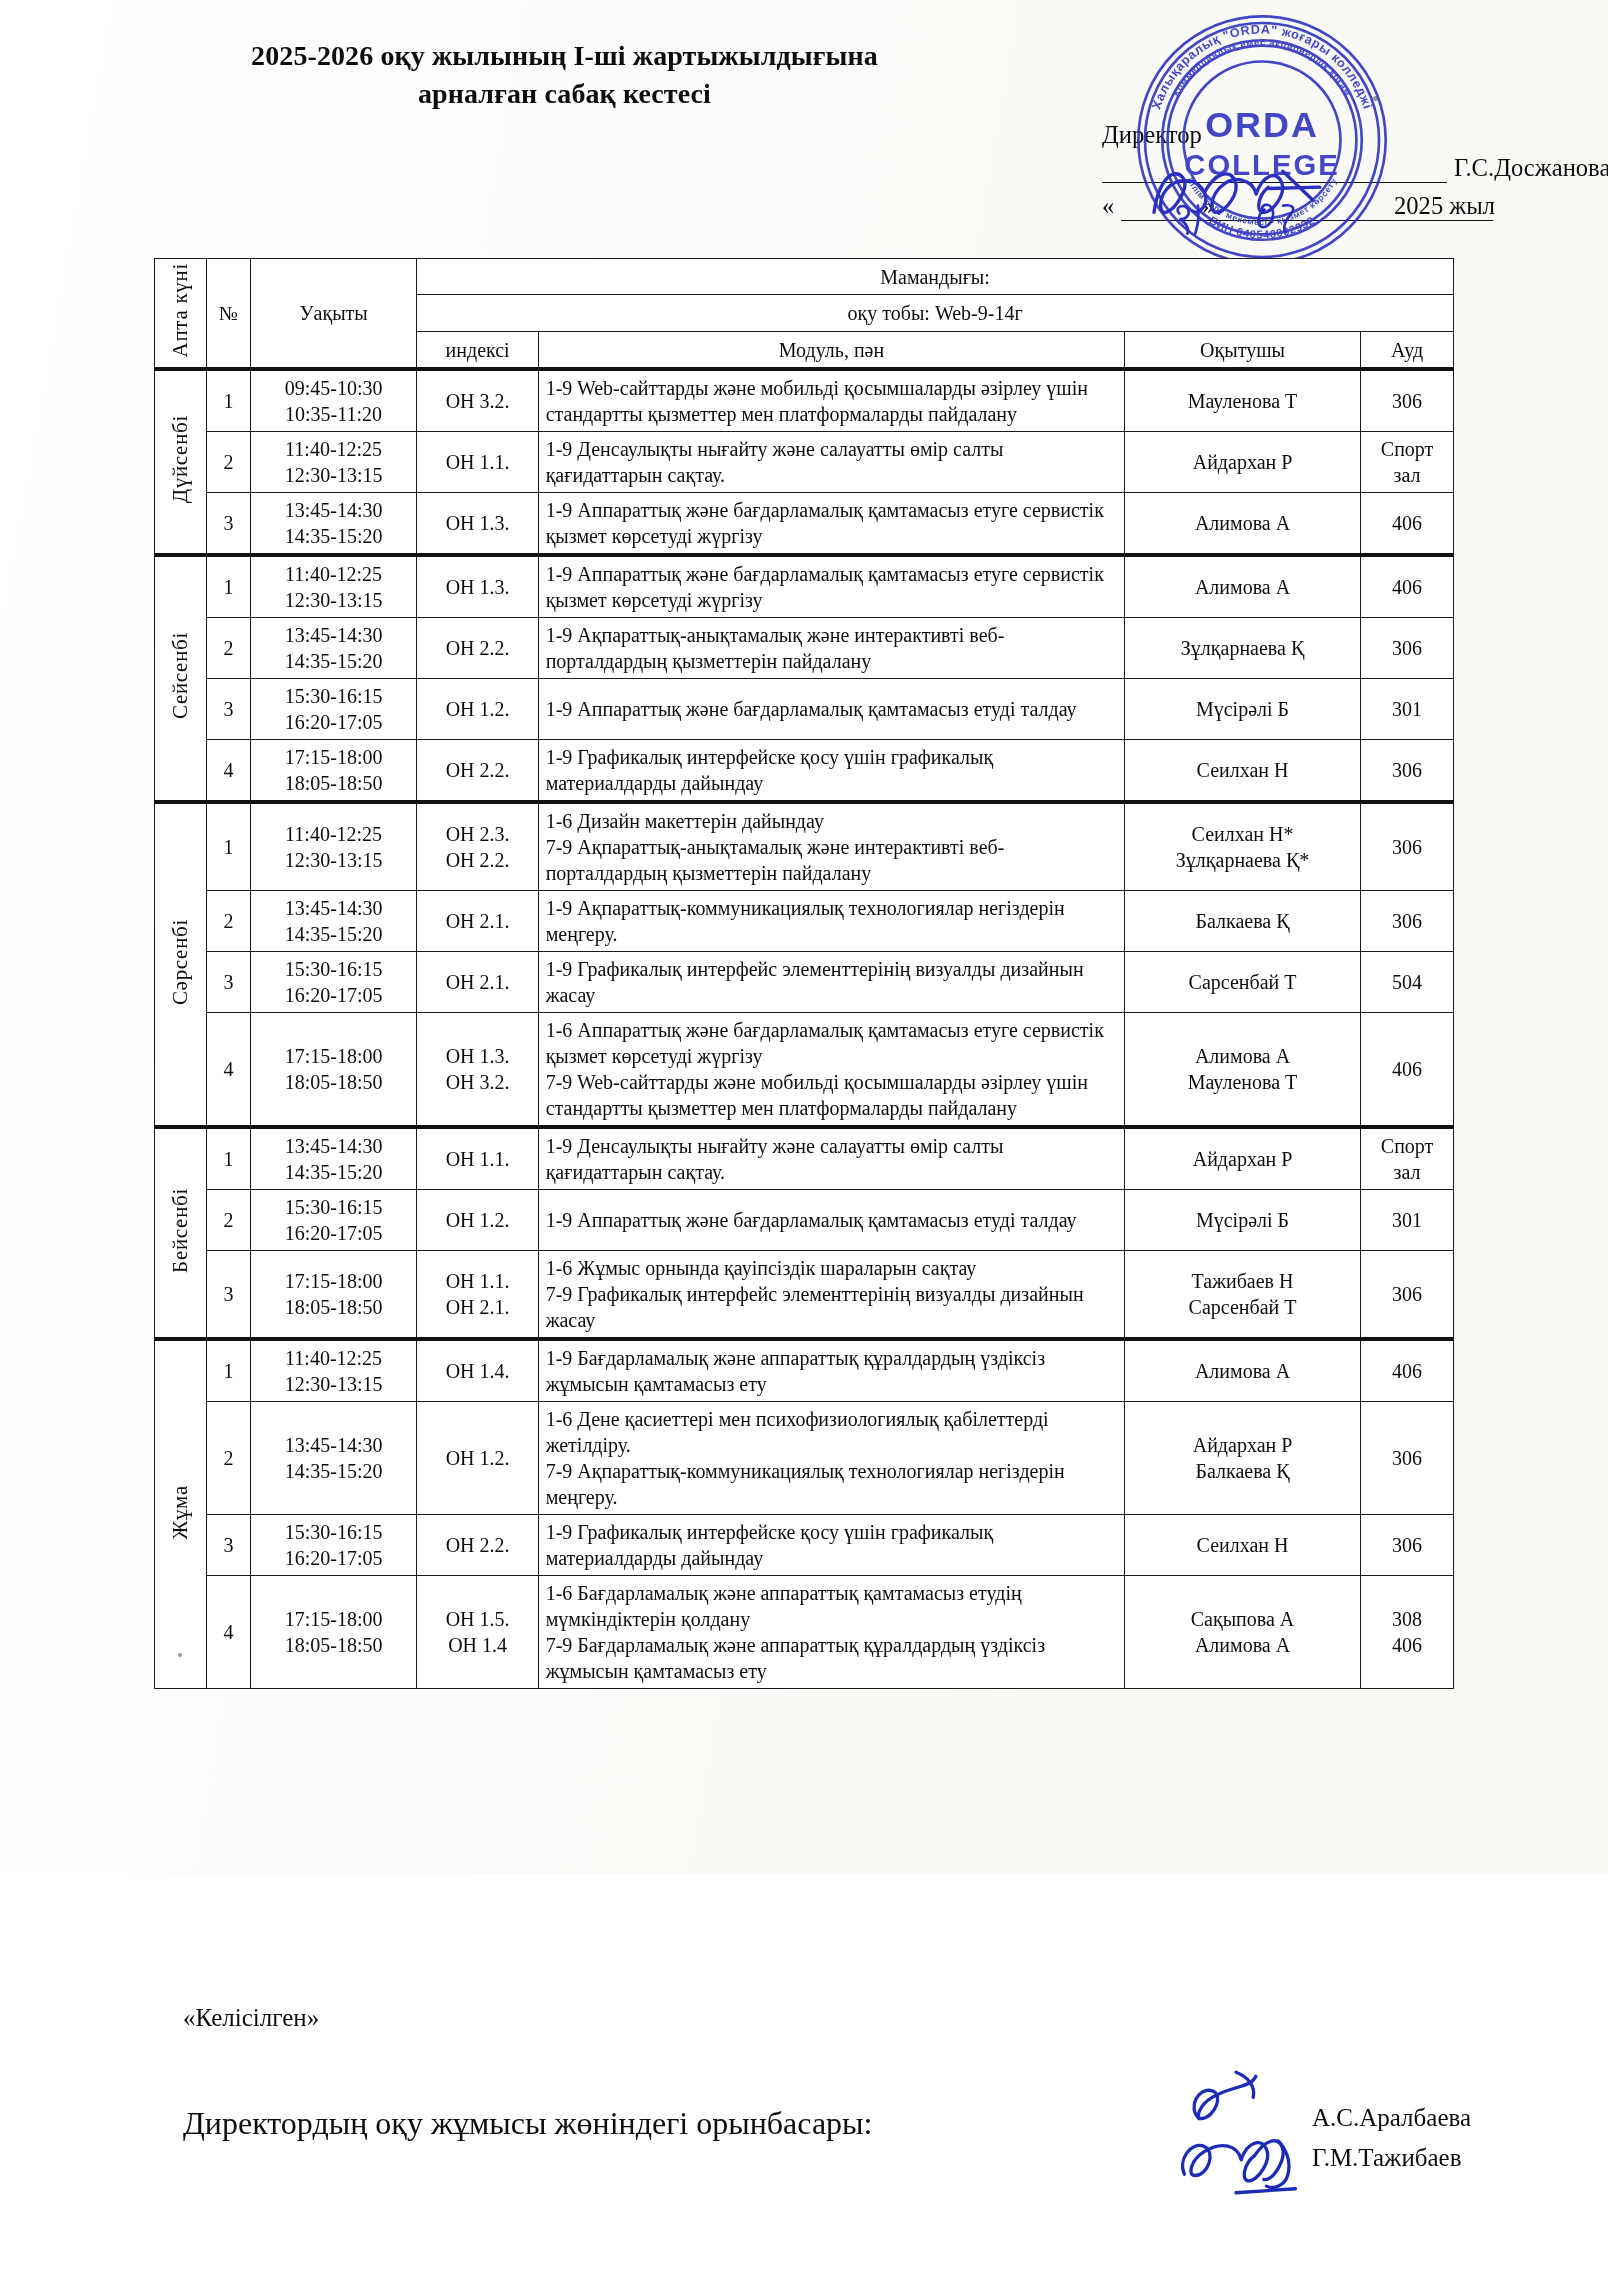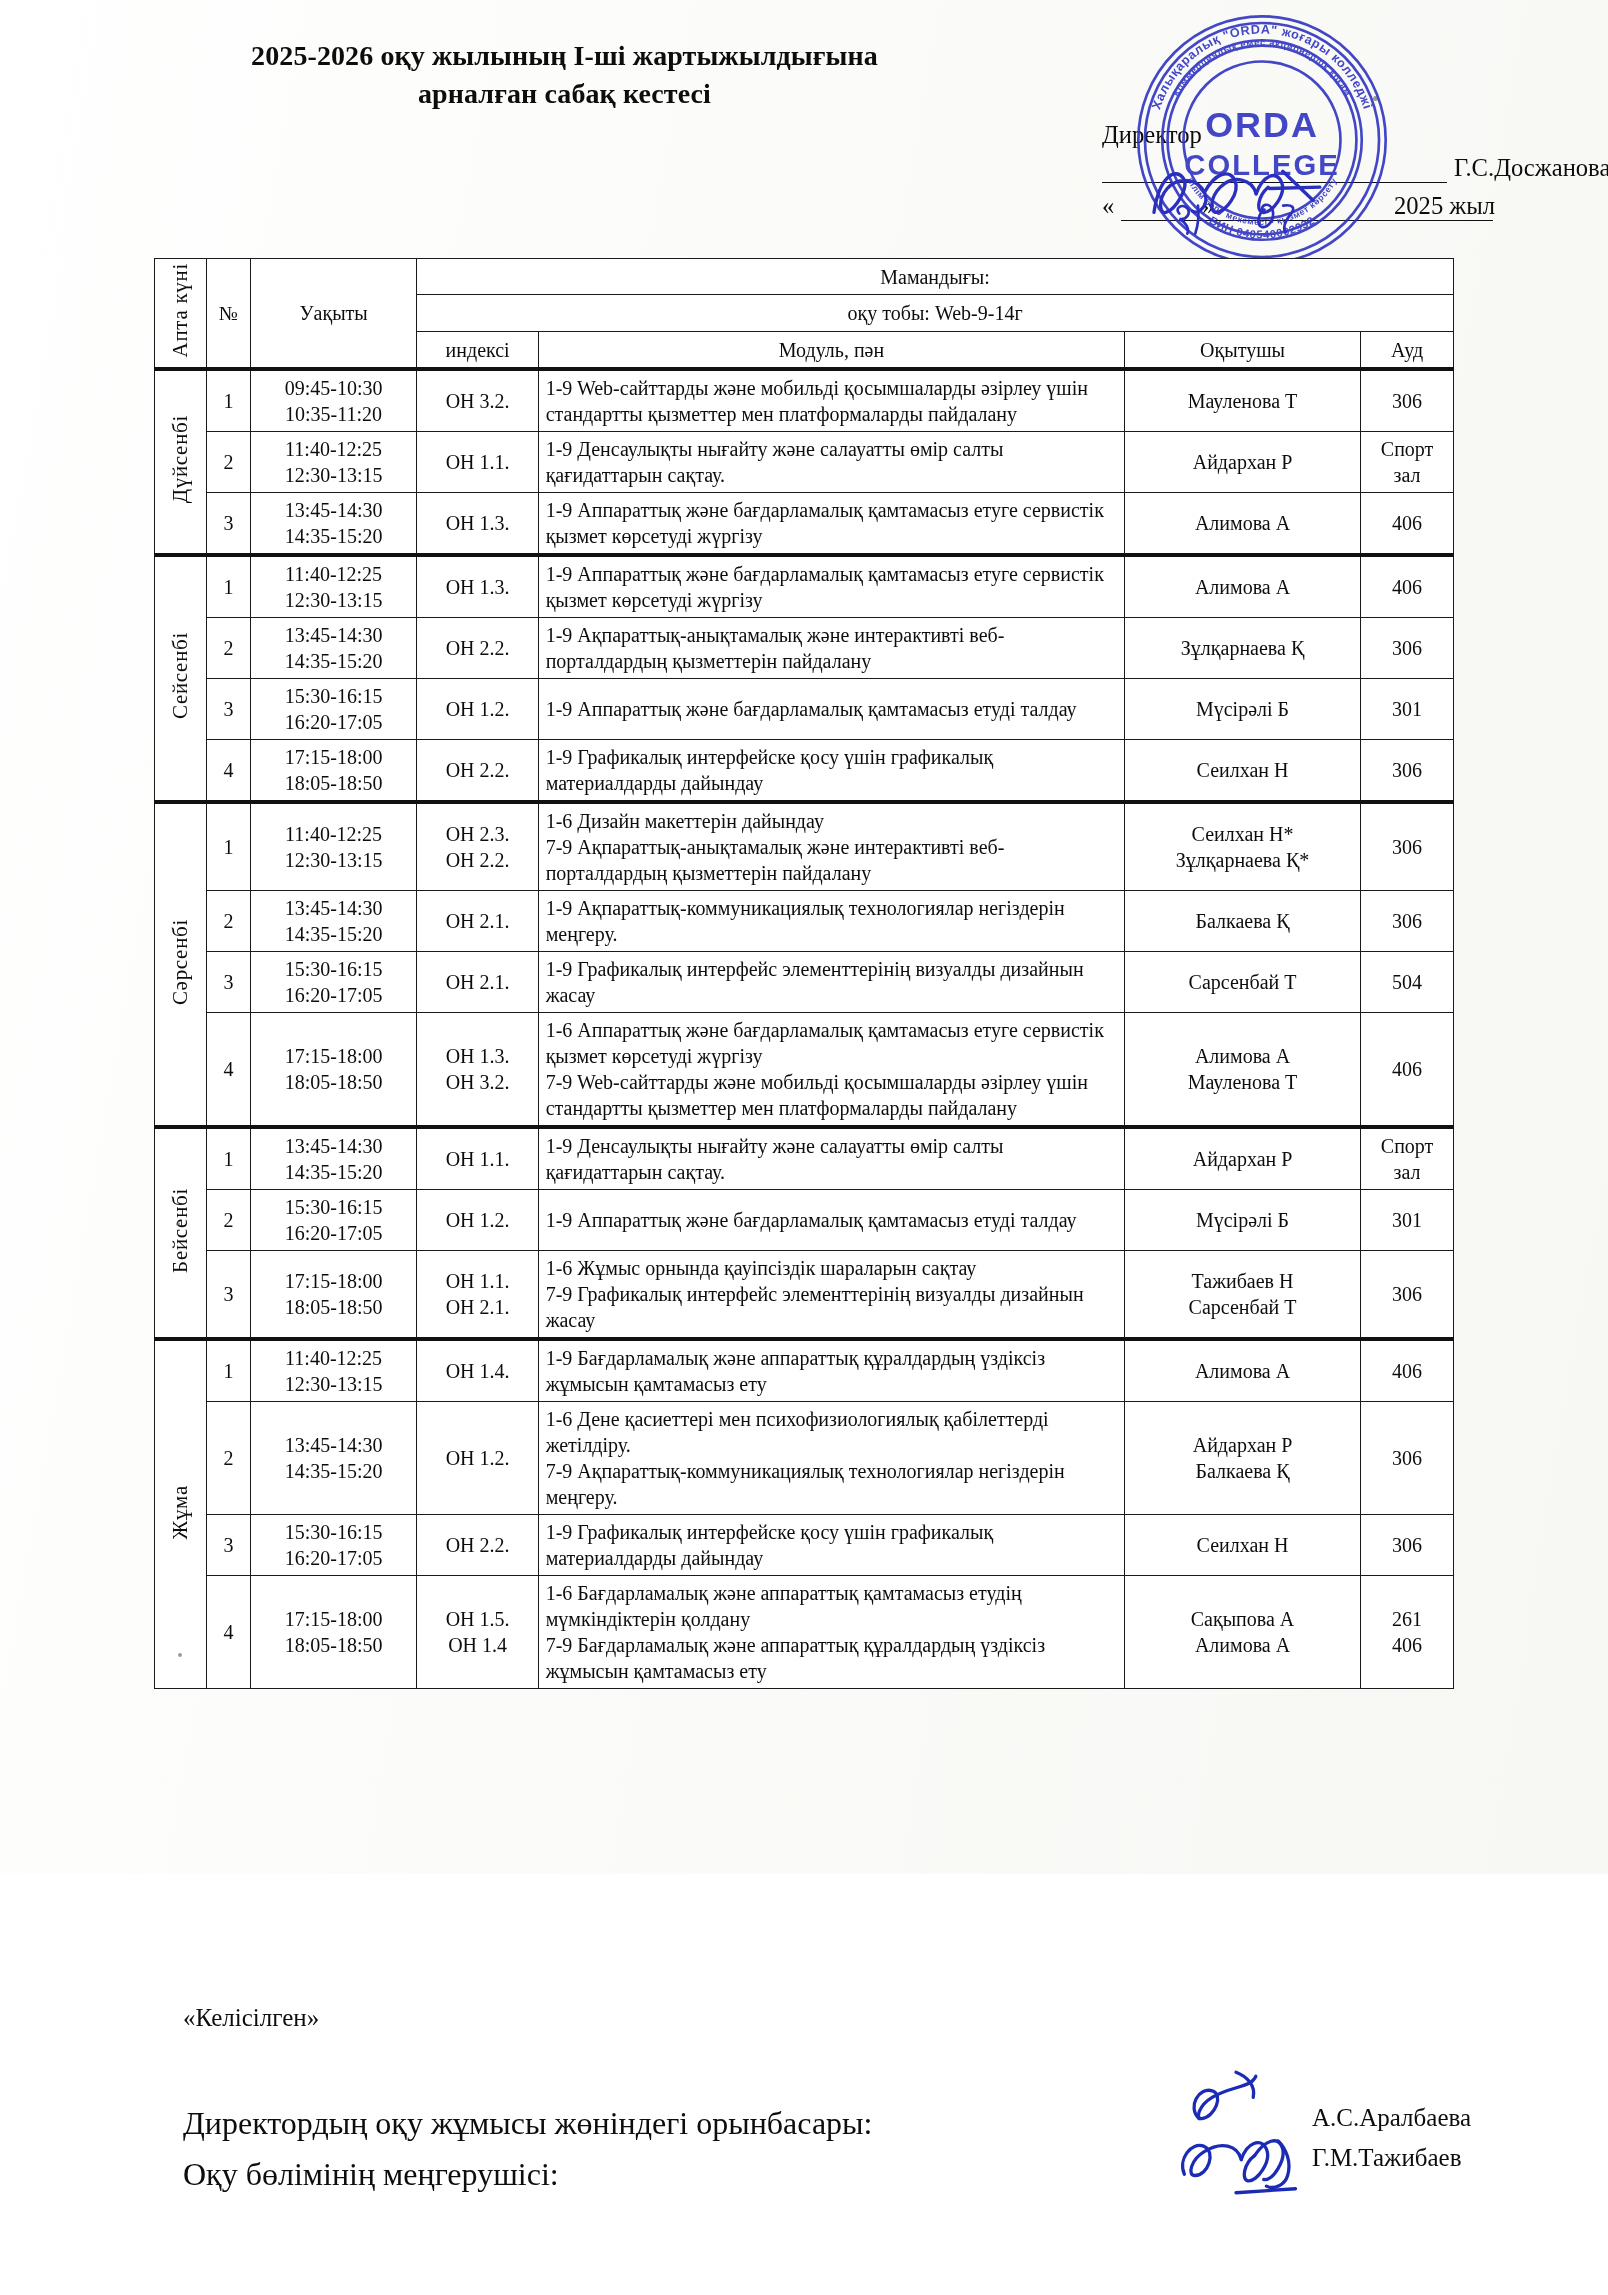--- a/index.html
+++ b/index.html
@@ -609,32 +609,31 @@
           </td>
           <td class="c-mod-cell">
             <span class="ln">1-6 Бағдарламалық және аппараттық қамтамасыз етудің мүмкіндіктерін  қолдану</span>
             <span class="ln">7-9 Бағдарламалық және аппараттық құралдардың үздіксіз жұмысын қамтамасыз ету</span>
           </td>
           <td class="c-teach-cell">
             <span class="ln">Сақыпова А</span>
             <span class="ln">Алимова А</span>
           </td>
           <td class="c-room-cell">
-            <span class="ln">261</span>
+            <span class="ln">308</span>
             <span class="ln">406</span>
           </td>
         </tr>
       </tbody>
   </table>
 
   <div class="footer">
     <span class="foot-kelisilgen">«Келісілген»</span>
     <div class="foot-rows">
       <span class="foot-left">Директордың оқу жұмысы  жөніндегі орынбасары:</span>
-      <span class="foot-left">Оқу бөлімінің меңгерушісі:</span>
       <span class="foot-names">
         <span class="ln">А.С.Аралбаева</span>
         <span class="ln">Г.М.Тажибаев</span>
       </span>
       <span class="scrawl-foot">
         <svg viewBox="0 0 260 210" xmlns="http://www.w3.org/2000/svg">
           <g fill="none" stroke="#1b2bb5" stroke-width="5" stroke-linecap="round">
             <path d="M40,84 C22,66 40,36 60,42 C78,48 64,82 44,84 C34,85 40,64 60,52 C90,34 118,38 126,20"></path>
             <path d="M96,14 C112,20 126,34 122,52"></path>
             <path d="M18,168 C8,146 28,118 48,126 C66,134 54,170 34,170 C22,170 28,146 48,134 C74,118 98,124 104,146"></path>

